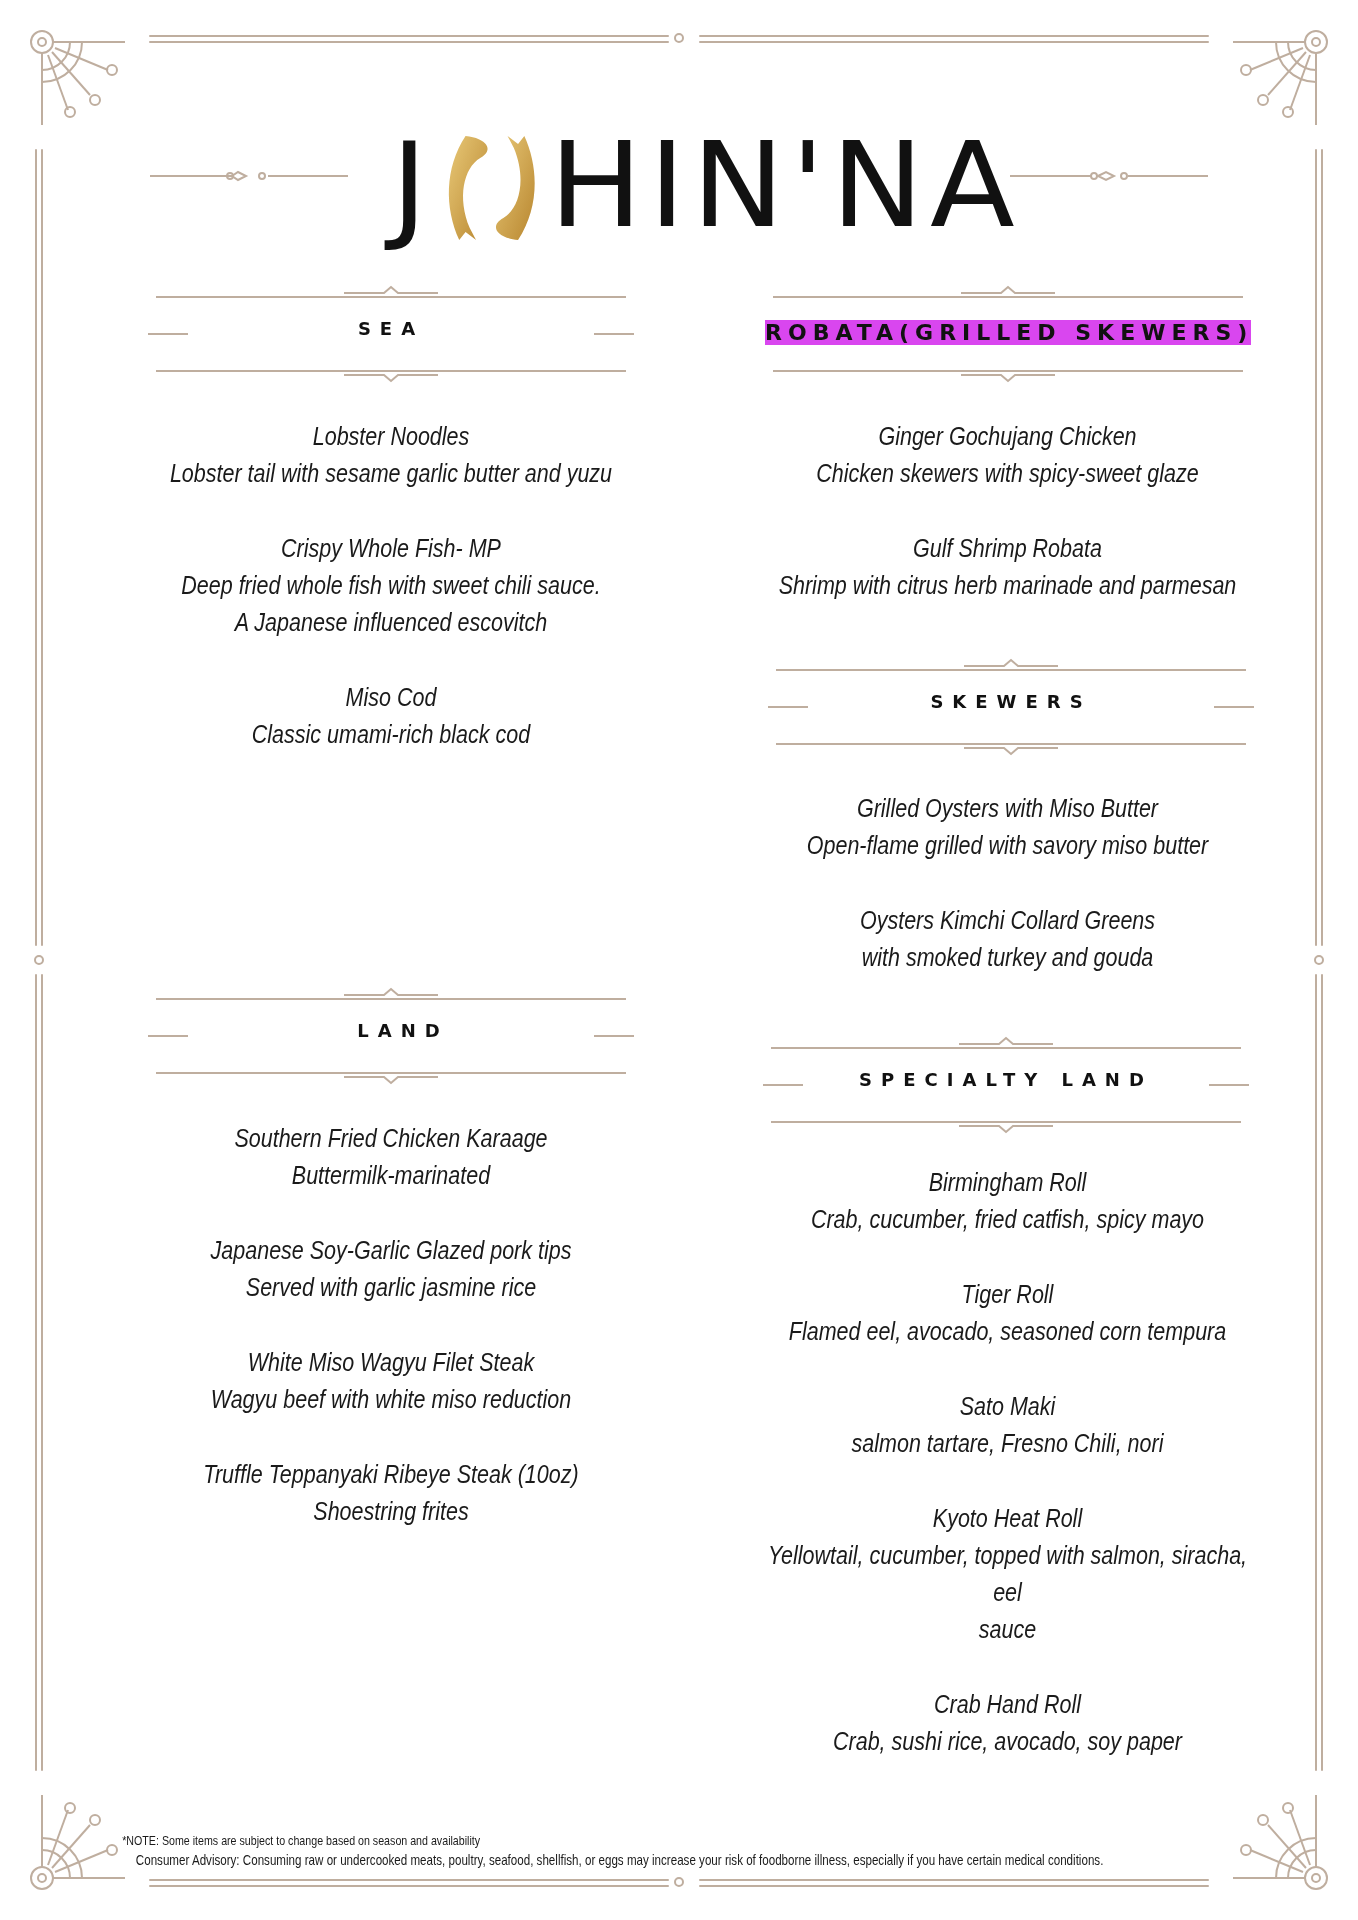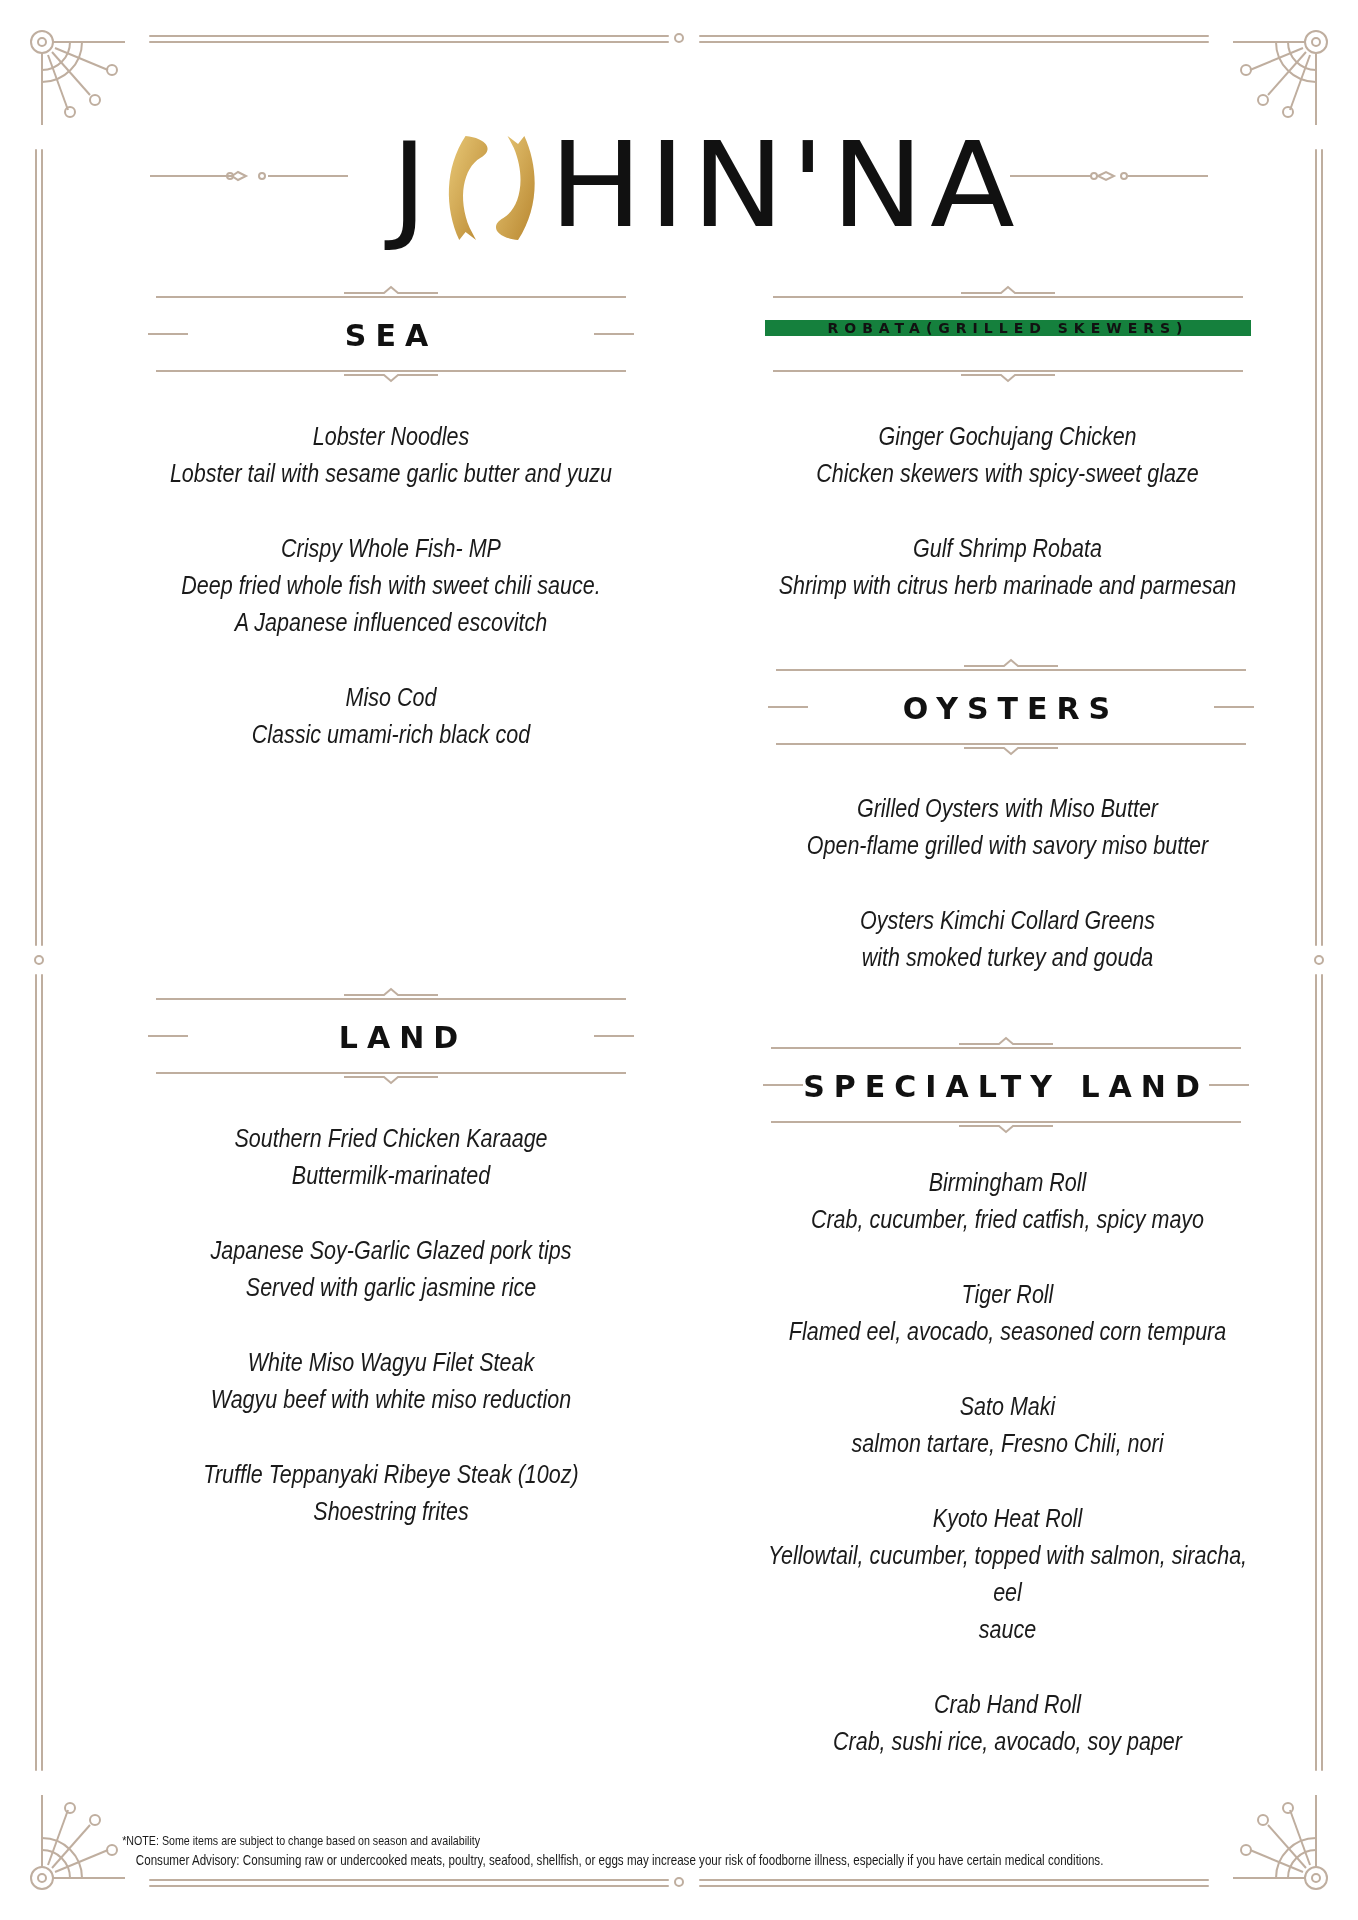--- a/index.html
+++ b/index.html
@@ -2,21 +2,21 @@
 <html><head>
 <meta charset="utf-8">
 <style>
   html,body{margin:0;padding:0;background:#fff;}
   body{width:1358px;height:1920px;position:relative;overflow:hidden;font-family:"Liberation Sans",sans-serif;color:#1a1a1a;}
   .abs{position:absolute;}
   svg.frame{position:absolute;left:0;top:0;}
   .logo{position:absolute;left:0;width:1358px;top:110px;height:150px;text-align:center;margin-left:27px;}
   .logo-text{font-family:"DejaVu Sans",sans-serif;font-size:118px;font-weight:400;letter-spacing:6px;color:#111;display:inline-block;transform:scaleX(1.05);line-height:150px;}
   .logo-text .fish{color:transparent;display:inline-block;width:110px;position:relative;vertical-align:top;}
-  .sec-head{position:absolute;text-align:center;font-family:"DejaVu Sans",sans-serif;font-weight:700;font-size:30px;letter-spacing:9px;color:#111;white-space:nowrap;}
+  .sec-head{position:absolute;text-align:center;font-family:"DejaVu Sans",sans-serif;font-weight:700;font-size:18px;letter-spacing:9px;color:#111;white-space:nowrap;}
   .items{position:absolute;text-align:center;font-style:italic;}
   .item{margin:0 0 38px 0;}
   .item .name,.item .desc{font-family:"Liberation Sans",sans-serif;font-size:25px;line-height:37px;display:block;transform:scaleX(0.86);transform-origin:center;white-space:pre-wrap;}
   .footer{position:absolute;left:0;width:1358px;text-align:left;}
   .note{font-size:13px;line-height:18px;transform:scaleX(0.82);}
   .adv{font-size:14.5px;line-height:20px;transform:scaleX(0.80);white-space:nowrap;}
 </style>
 </head>
 <body>
 
@@ -156,21 +156,21 @@
 <svg class="abs" style="left:765px;top:285px" width="486" height="100">
   <g fill="none" stroke="#bfae9f" stroke-width="2">
       <line x1="8" y1="12" x2="478" y2="12"></line>
       <line x1="8" y1="86" x2="478" y2="86"></line>
       <line x1="0" y1="49" x2="40" y2="49"></line>
       <line x1="446" y1="49" x2="486" y2="49"></line>
       <path d="M196 8 h40 l7 -6 l7 6 h40"></path>
       <path d="M196 90 h40 l7 6 l7 -6 h40"></path>
     </g>
 </svg>
-<div class="sec-head" style="left:765px;width:486px;top:320px;font-size:14px;letter-spacing:6px;background:#15803d;">ROBATA(GRILLED SKEWERS)</div>
+<div class="sec-head" style="left:765px;width:486px;top:320px;font-size:22px;letter-spacing:6px;background:#d946ef;">ROBATA(GRILLED SKEWERS)</div>
 <div class="items" style="left:720px;width:575px;top:418px">
   <div class="item">
       <span class="name">Ginger Gochujang Chicken</span>
       <span class="desc">Chicken skewers with spicy-sweet glaze</span>
     </div>
   <div class="item">
       <span class="name">Gulf Shrimp Robata</span>
       <span class="desc">Shrimp with citrus herb marinade and parmesan</span>
     </div>
 </div>
@@ -178,21 +178,21 @@
 <svg class="abs" style="left:768px;top:658px" width="486" height="100">
   <g fill="none" stroke="#bfae9f" stroke-width="2">
       <line x1="8" y1="12" x2="478" y2="12"></line>
       <line x1="8" y1="86" x2="478" y2="86"></line>
       <line x1="0" y1="49" x2="40" y2="49"></line>
       <line x1="446" y1="49" x2="486" y2="49"></line>
       <path d="M196 8 h40 l7 -6 l7 6 h40"></path>
       <path d="M196 90 h40 l7 6 l7 -6 h40"></path>
     </g>
 </svg>
-<div class="sec-head" style="left:768px;width:486px;top:691px">OYSTERS</div>
+<div class="sec-head" style="left:768px;width:486px;top:691px">SKEWERS</div>
 <div class="items" style="left:720px;width:575px;top:790px">
   <div class="item">
       <span class="name">Grilled Oysters with Miso Butter</span>
       <span class="desc">Open-flame grilled with savory miso butter</span>
     </div>
   <div class="item">
       <span class="name">Oysters Kimchi Collard Greens</span>
       <span class="desc">with smoked turkey and gouda</span>
     </div>
 </div>

